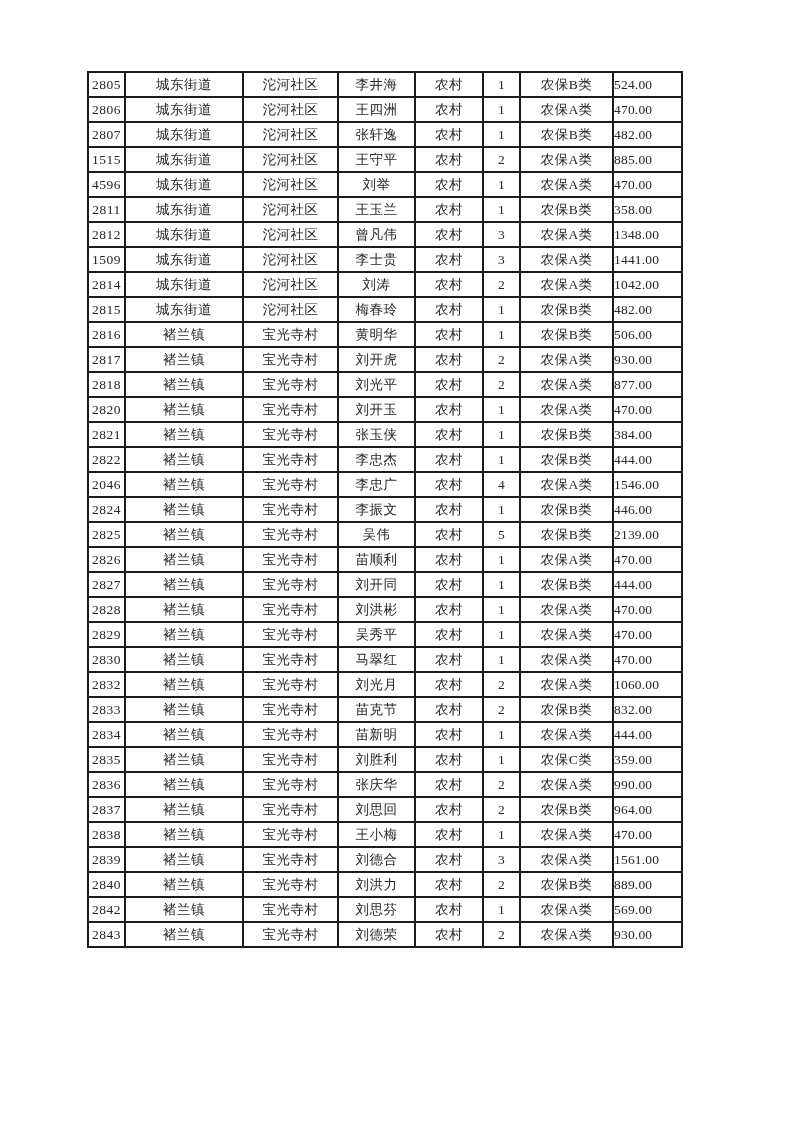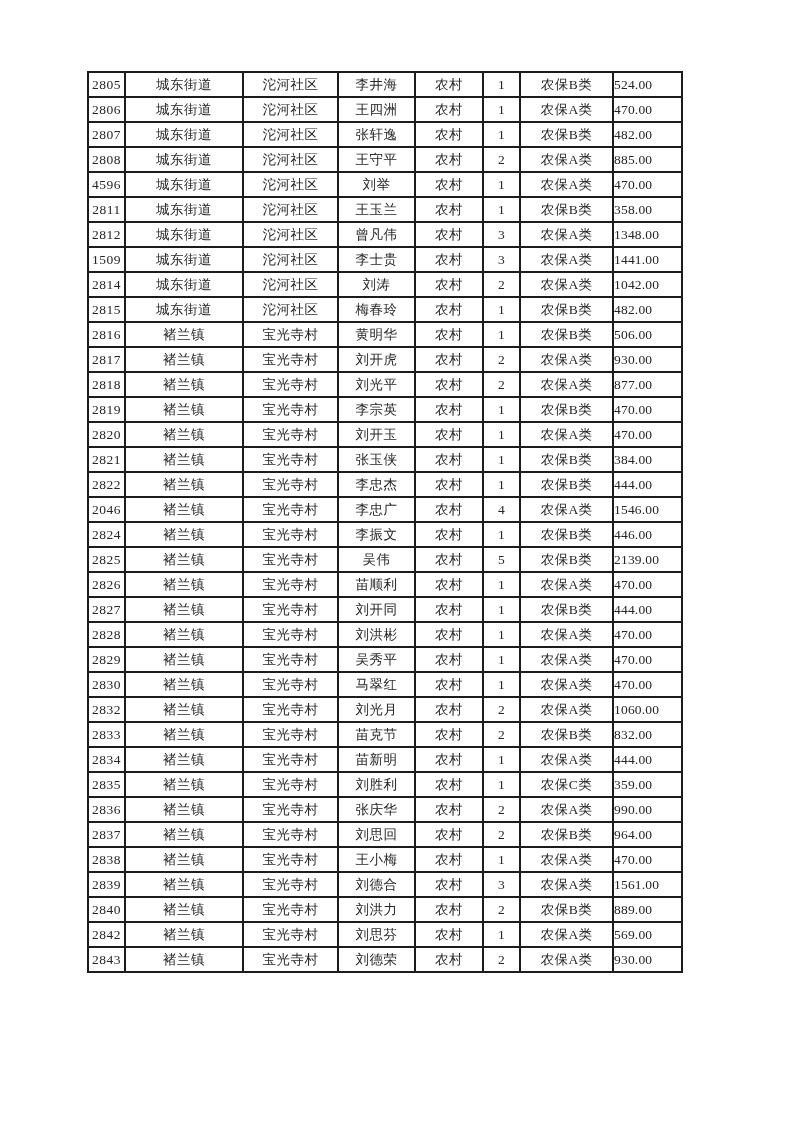--- a/index.html
+++ b/index.html
@@ -95,21 +95,21 @@
           <td class="c0">2807</td>
           <td class="c1">城东街道</td>
           <td class="c2">沱河社区</td>
           <td class="c3">张轩逸</td>
           <td class="c4">农村</td>
           <td class="c5">1</td>
           <td class="c6">农保B类</td>
           <td class="c7">482.00</td>
         </tr>
         <tr>
-          <td class="c0">2808</td>
+          <td class="c0">1515</td>
           <td class="c1">城东街道</td>
           <td class="c2">沱河社区</td>
           <td class="c3">王守平</td>
           <td class="c4">农村</td>
           <td class="c5">2</td>
           <td class="c6">农保A类</td>
           <td class="c7">885.00</td>
         </tr>
         <tr>
           <td class="c0">4596</td>
@@ -193,30 +193,20 @@
         </tr>
         <tr>
           <td class="c0">2818</td>
           <td class="c1">褚兰镇</td>
           <td class="c2">宝光寺村</td>
           <td class="c3">刘光平</td>
           <td class="c4">农村</td>
           <td class="c5">2</td>
           <td class="c6">农保A类</td>
           <td class="c7">877.00</td>
-        </tr>
-        <tr>
-          <td class="c0">2819</td>
-          <td class="c1">褚兰镇</td>
-          <td class="c2">宝光寺村</td>
-          <td class="c3">李宗英</td>
-          <td class="c4">农村</td>
-          <td class="c5">1</td>
-          <td class="c6">农保B类</td>
-          <td class="c7">470.00</td>
         </tr>
         <tr>
           <td class="c0">2820</td>
           <td class="c1">褚兰镇</td>
           <td class="c2">宝光寺村</td>
           <td class="c3">刘开玉</td>
           <td class="c4">农村</td>
           <td class="c5">1</td>
           <td class="c6">农保A类</td>
           <td class="c7">470.00</td>

